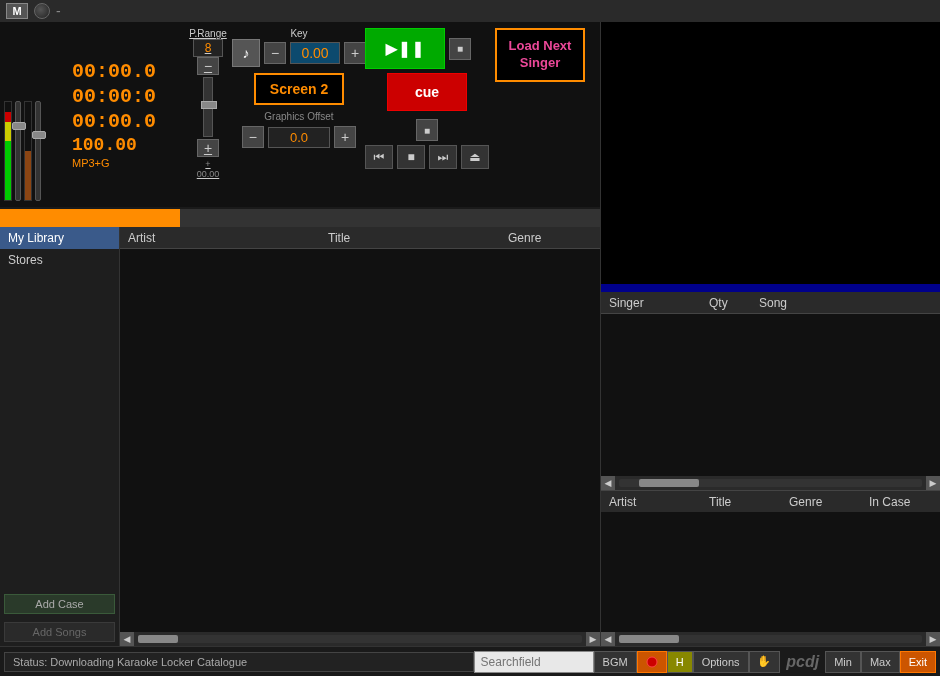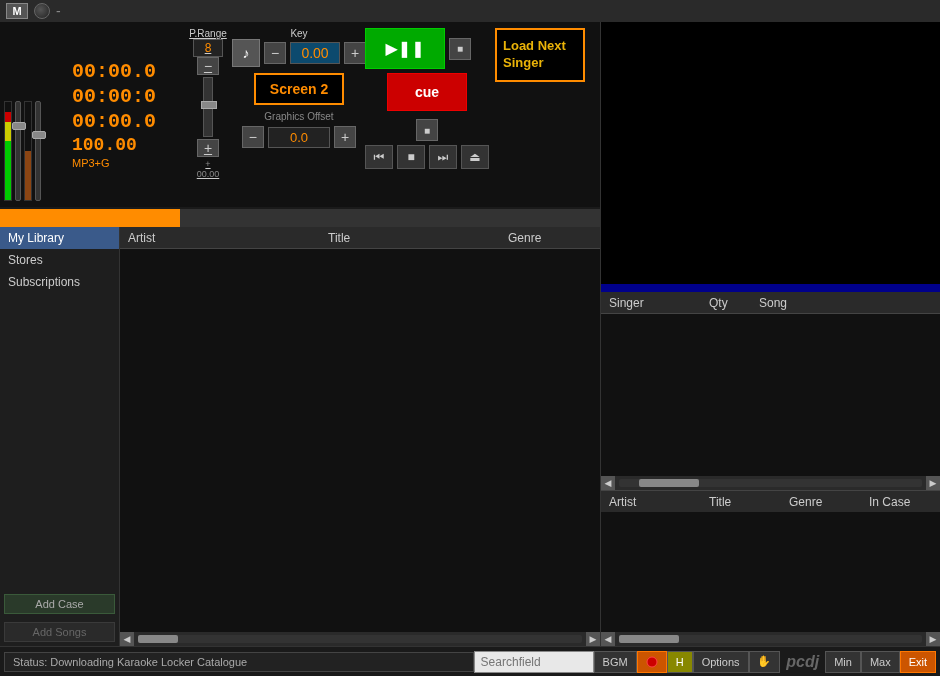--- a/index.html
+++ b/index.html
@@ -418,26 +418,26 @@
       font-size: 12px;
       display: flex;
       align-items: center;
       justify-content: center;
       cursor: pointer;
     }
 
     .load-next-btn {
       background: #000;
       border: 2px solid #ff8c00;
-      color: #eab308;
+      color: #ec4899;
       font-size: 13px;
       font-weight: bold;
       padding: 8px 6px;
       cursor: pointer;
-      text-align: left;
+      text-align: center;
       line-height: 1.3;
       min-width: 90px;
     }
 
     
     .bottom-bar {
       height: 30px;
       background: #1a1a1a;
       border-top: 1px solid #333;
       display: flex;
@@ -646,21 +646,20 @@
 
     <div class="waveform-bar">
       <div class="waveform-inner"></div>
     </div>
 
     <div style="display:flex;flex:1;">
 
       <div class="library-left">
         <div class="library-nav-item active">My Library</div>
         <div class="library-nav-item">Stores</div>
-        <div class="library-nav-item">Subscriptions</div>
         <div style="flex:1;"></div>
         <div style="padding:4px;">
           <div class="add-case-btn">Add Case</div>
         </div>
         <div style="padding:4px 4px 4px;">
           <div class="add-songs-btn">Add Songs</div>
         </div>
       </div>
 
       <div class="library-table-area">

